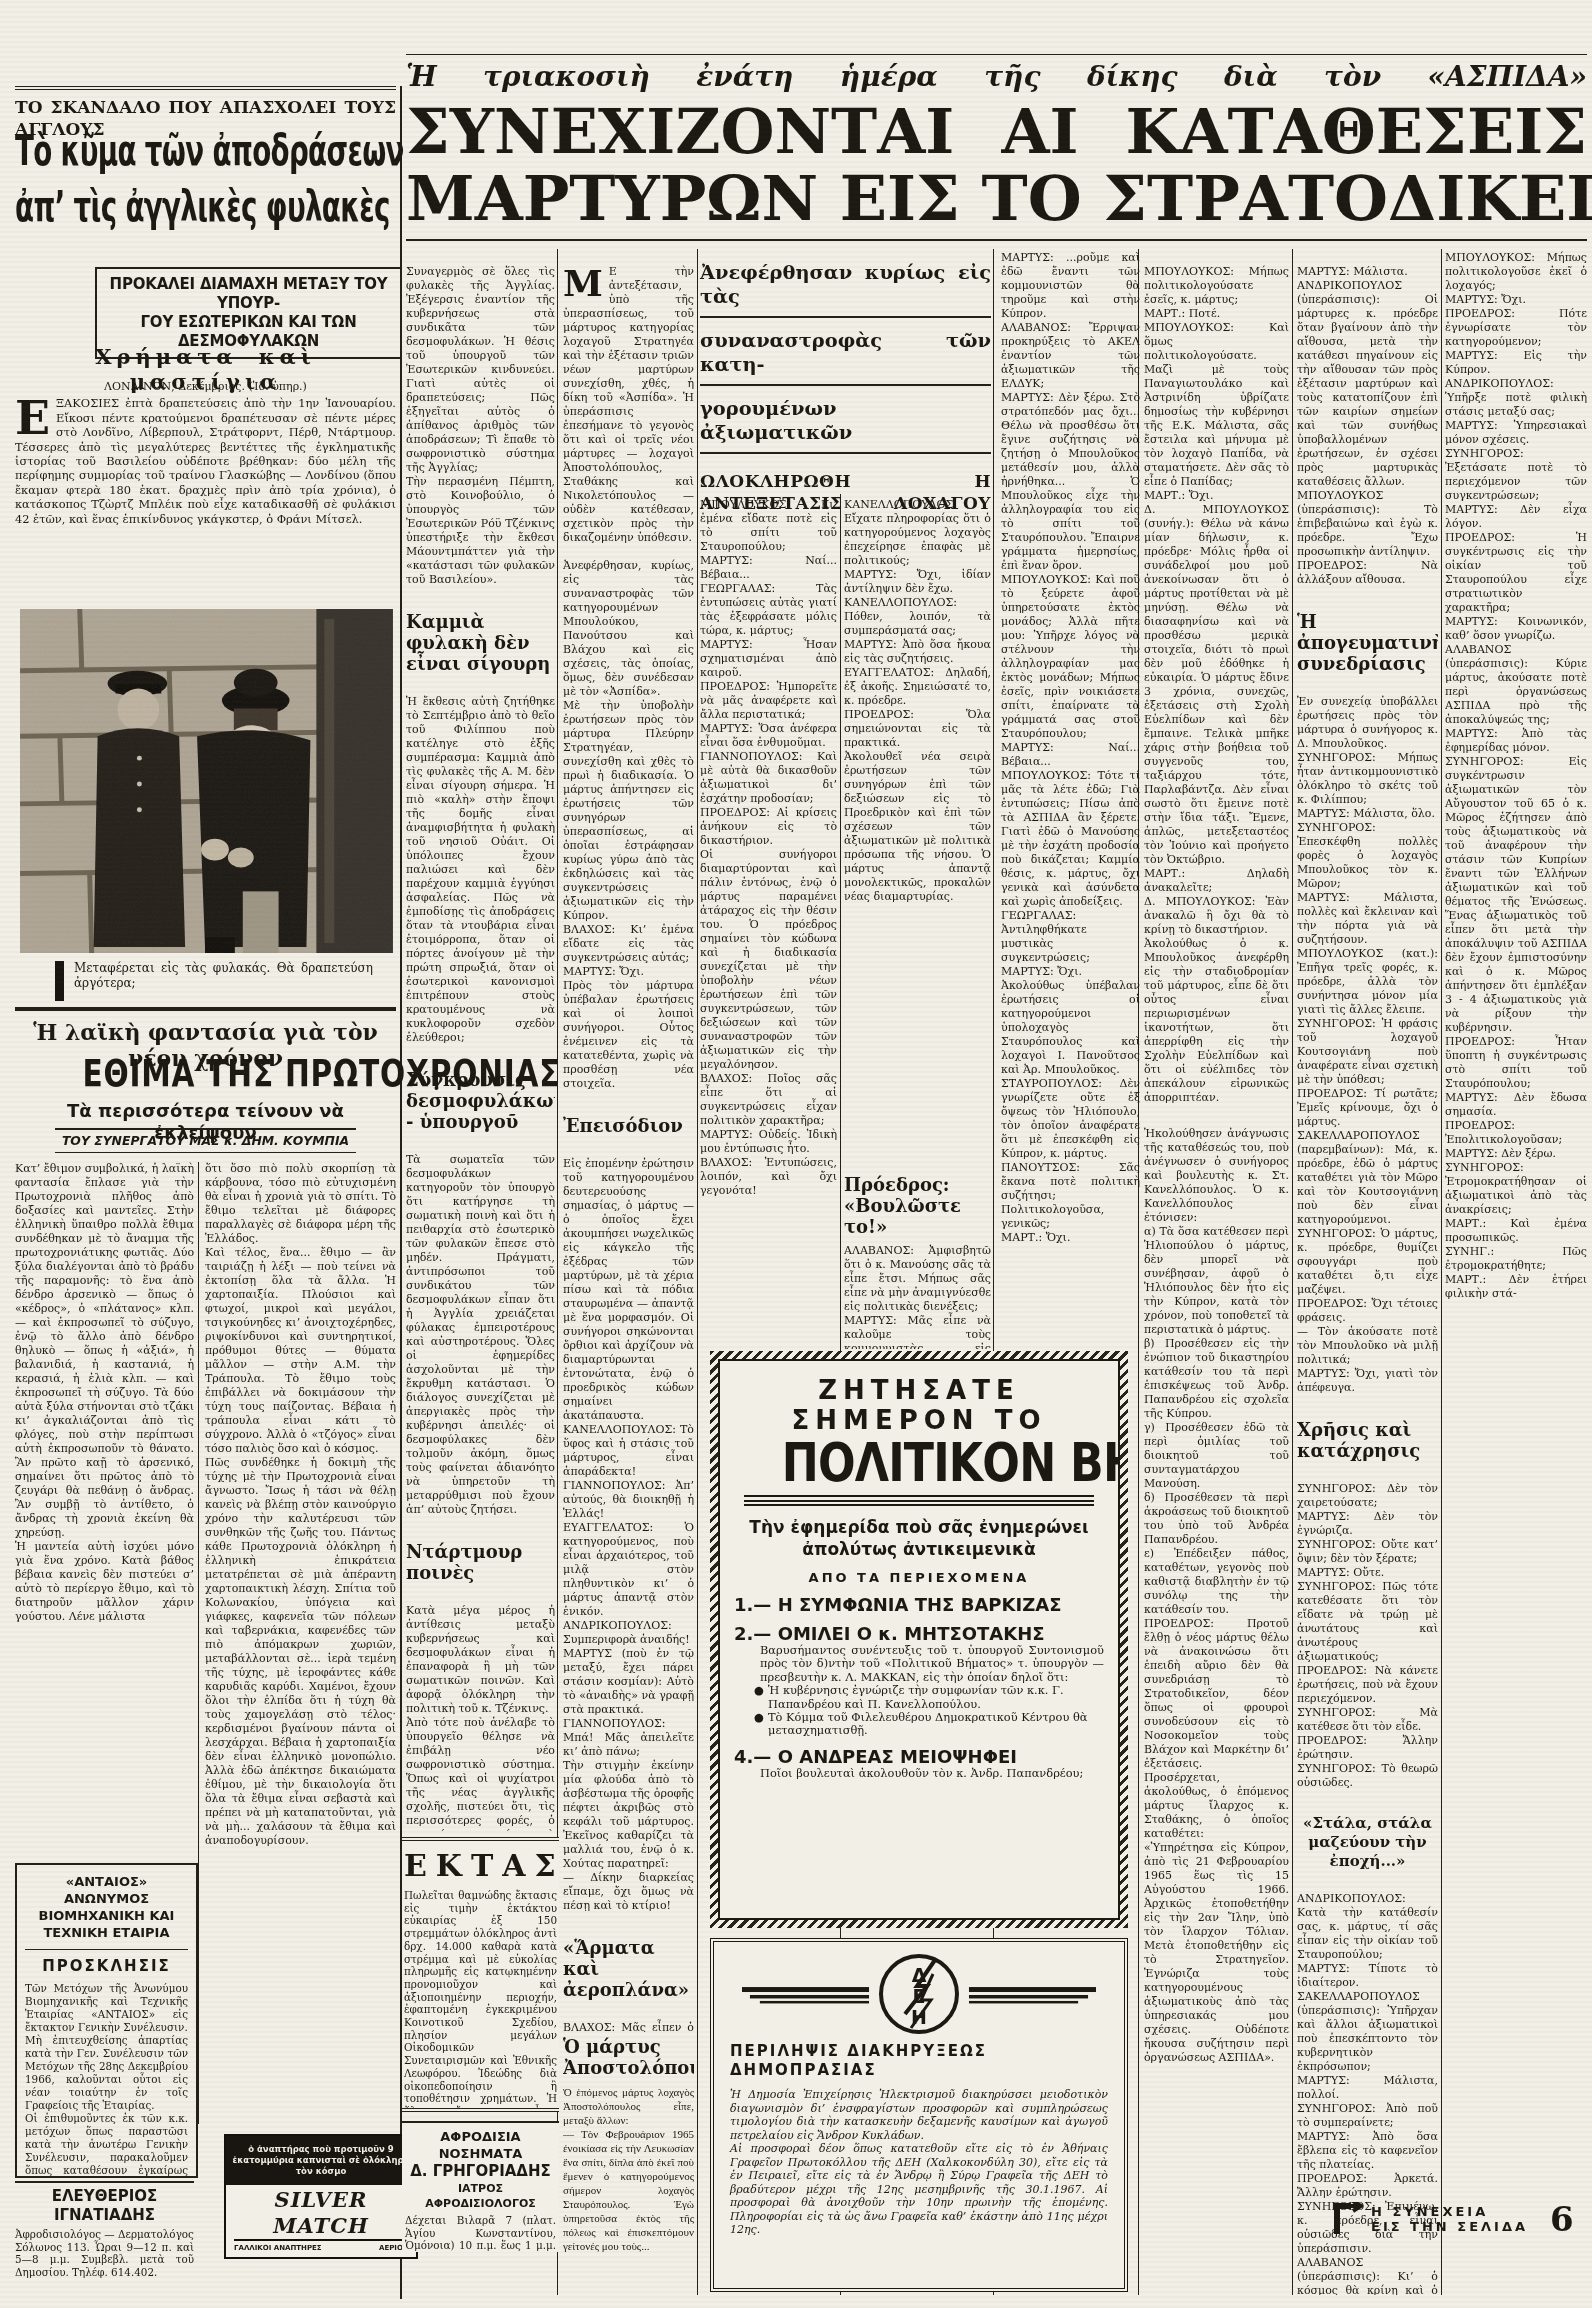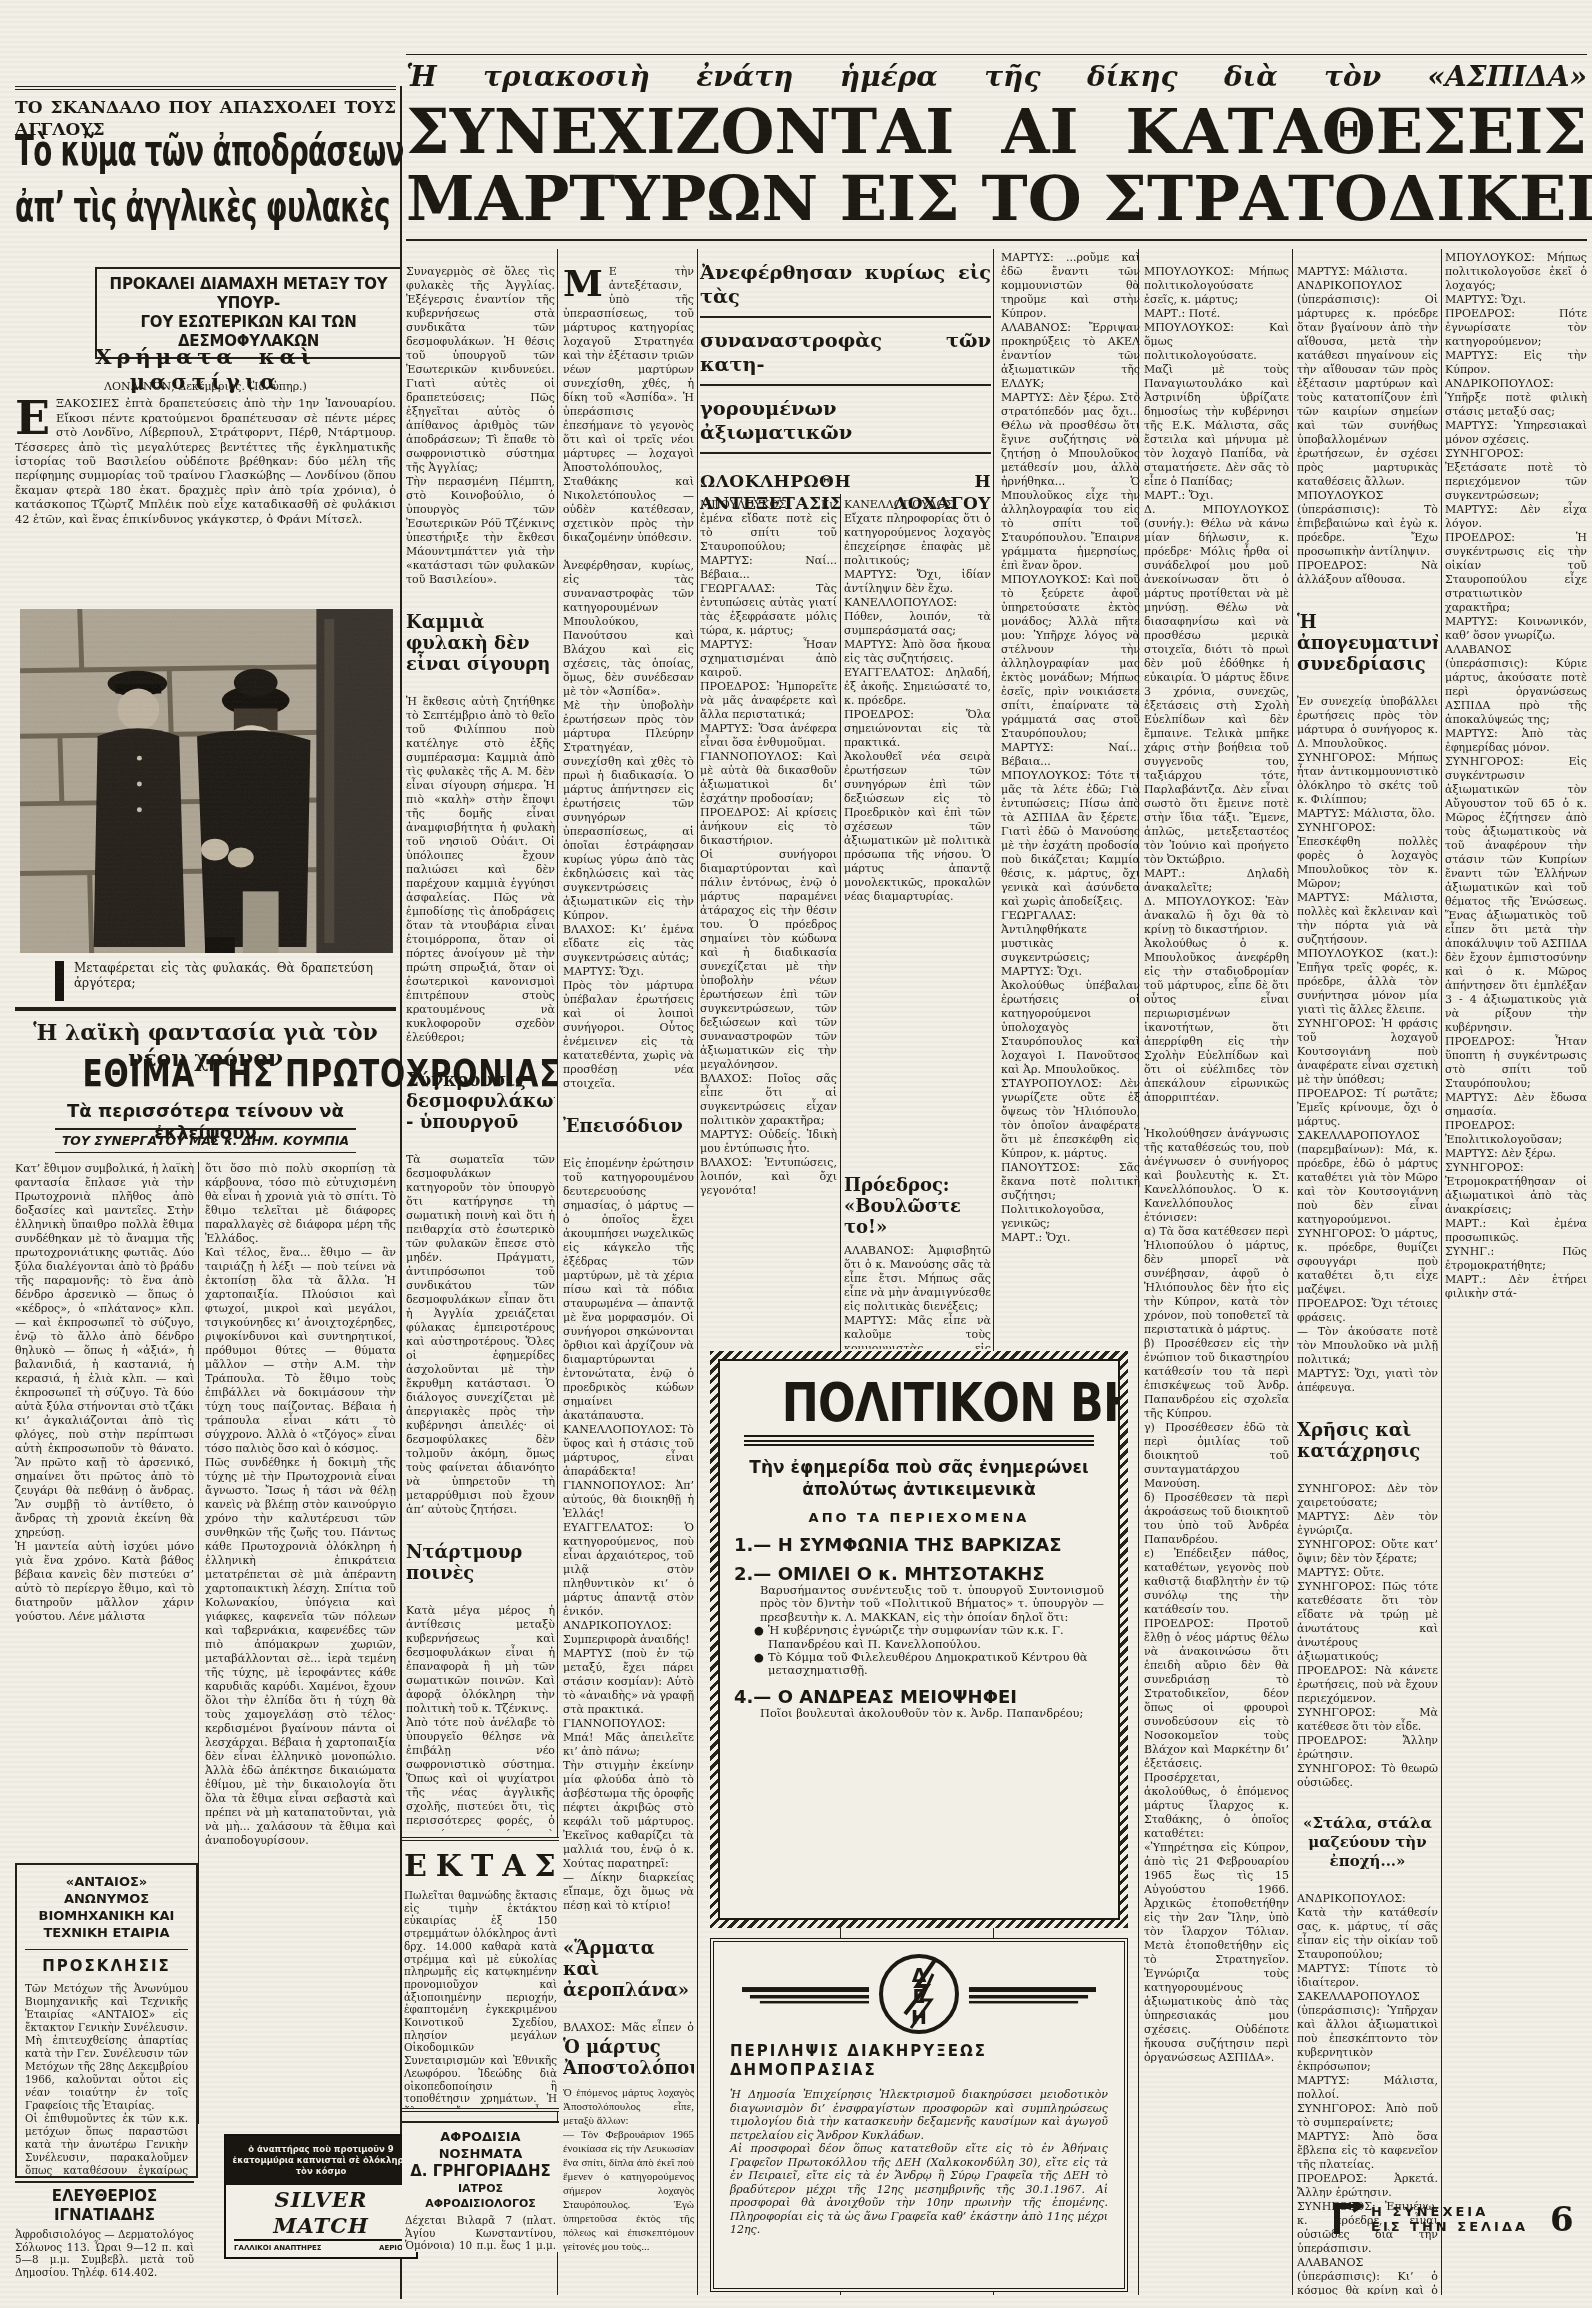--- a/index.html
+++ b/index.html
@@ -306,20 +306,21 @@
 ΜΠΟΥΛΟΥΚΟΣ: Τότε τί μᾶς τὰ λέτε ἐδῶ; Γιὰ ἐντυπώσεις; Πίσω ἀπὸ τὰ ΑΣΠΙΔΑ ἂν ξέρετε. Γιατὶ ἐδῶ ὁ Μανούσης μὲ τὴν ἐσχάτη προδοσία ποὺ δικάζεται; Καμμία θέσις, κ. μάρτυς, ὄχι γενικὰ καὶ ἀσύνδετα καὶ χωρὶς ἀποδείξεις.
 ΓΕΩΡΓΑΛΑΣ: Ἀντιληφθήκατε μυστικὰς συγκεντρώσεις;
 ΜΑΡΤΥΣ: Ὄχι.
 Ἀκολούθως ὑπέβαλαν ἐρωτήσεις οἱ κατηγορούμενοι ὑπολοχαγὸς Σταυρόπουλος καὶ λοχαγοὶ Ι. Πανοῦτσος καὶ Ἀρ. Μπουλοῦκος.
 ΣΤΑΥΡΟΠΟΥΛΟΣ: Δὲν γνωρίζετε οὔτε ἐξ ὄψεως τὸν Ἡλιόπουλο, τὸν ὁποῖον ἀναφέρατε ὅτι μὲ ἐπεσκέφθη εἰς Κύπρον, κ. μάρτυς.
 ΠΑΝΟΥΤΣΟΣ: Σᾶς ἔκανα ποτὲ πολιτικὴ συζήτησι; Πολιτικολογοῦσα, γενικῶς;
 ΜΑΡΤ.: Ὄχι.</div>
 
   <div class="vima-outer" style="left:710px;top:1351px;width:418px;height:577px;box-sizing:border-box;">
     <div class="vima-inner">
+      <div class="vima-call">ΖΗΤΗΣΑΤΕ ΣΗΜΕΡΟΝ ΤΟ</div>
       <div><span class="vima-title">ΠΟΛΙΤΙΚΟΝ ΒΗΜΑ</span></div>
       <div class="vima-rule3"></div>
       <div class="vima-tag">Τὴν ἐφημερίδα ποὺ σᾶς ἐνημερώνει ἀπολύτως ἀντικειμενικὰ</div>
       <div class="vima-cl">ΑΠΟ ΤΑ ΠΕΡΙΕΧΟΜΕΝΑ</div>
       <div class="vima-item">
         <div class="vima-it">1.— Η ΣΥΜΦΩΝΙΑ ΤΗΣ ΒΑΡΚΙΖΑΣ</div>
       </div>
       <div class="vima-item">
         <div class="vima-it">2.— ΟΜΙΛΕΙ Ο κ. ΜΗΤΣΟΤΑΚΗΣ</div>
         <div class="vima-ib">Βαρυσήμαντος συνέντευξις τοῦ τ. ὑπουργοῦ Συντονισμοῦ πρὸς τὸν δ)ντὴν τοῦ «Πολιτικοῦ Βήματος» τ. ὑπουργὸν — πρεσβευτὴν κ. Λ. ΜΑΚΚΑΝ, εἰς τὴν ὁποίαν δηλοῖ ὅτι:</div>

